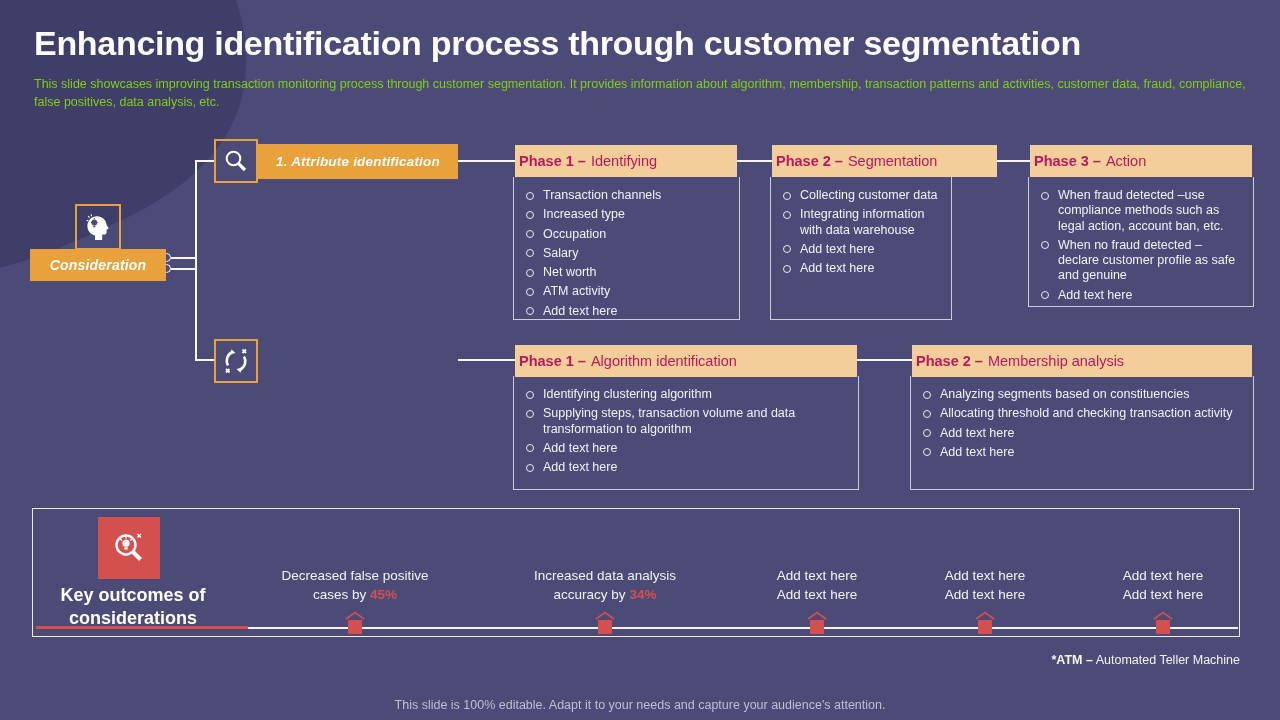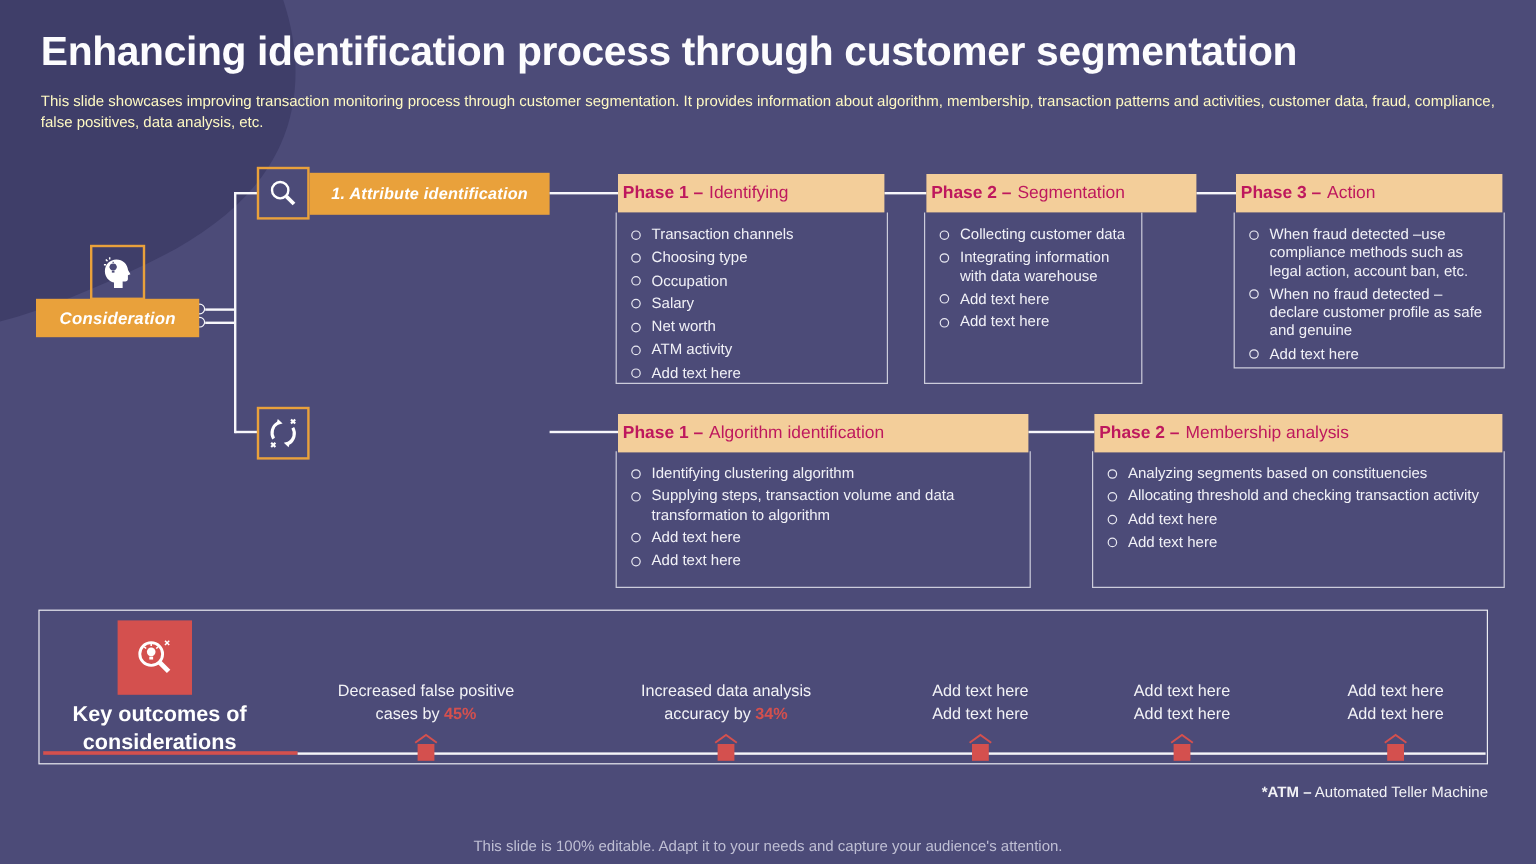--- a/index.html
+++ b/index.html
@@ -8,21 +8,21 @@
     --orange:#E9A13B;
     --tan:#F3CE9A;
     --red:#D4504E;
     --white:#F5F5FA;
   }
   html,body{margin:0;padding:0;}
   body{font-family:"Liberation Sans", sans-serif;}
   .slide{position:relative;width:1280px;height:720px;background:var(--bg);overflow:hidden;}
   .abs{position:absolute;}
   .title{left:34px;top:24px;font-size:34px;font-weight:bold;color:#FCFCFE;letter-spacing:-0.3px;}
-  .subtitle{left:34px;top:76px;width:1212px;font-size:12.5px;line-height:1.4;color:#fef9c3;}
+  .subtitle{left:34px;top:76px;width:1212px;font-size:12.5px;line-height:1.4;color:#84cc16;}
   .ibox{position:absolute;width:44px;height:44px;border:2.5px solid var(--orange);box-sizing:border-box;display:flex;align-items:center;justify-content:center;}
   .ibox-lg{width:46px;height:46px;}
   .obox{position:absolute;background:var(--orange);color:#fff;font-weight:bold;display:flex;align-items:center;justify-content:center;box-sizing:border-box;font-style:italic;}
   .branch-label{width:200px;height:35px;font-size:13.5px;letter-spacing:.2px;}
   .consider-label{left:30px;top:249px;width:136px;height:32px;font-size:14px;letter-spacing:.2px;}
   .hdr{position:absolute;height:32px;background:var(--tan);display:flex;align-items:center;padding-left:4px;box-sizing:border-box;font-size:14.5px;color:#be185d;white-space:nowrap;}
   .hdr b{font-weight:bold;margin-right:5px;}
   .body-box{position:absolute;border:1px solid rgba(236,236,244,.8);border-top:none;box-sizing:border-box;}
   ul.blist{list-style:none;margin:0;padding:11px 8px 0 12px;}
   .blist li{display:flex;gap:9px;margin-bottom:4px;font-size:12.5px;line-height:1.22;color:#F1F1F7;}
@@ -93,21 +93,21 @@
   <div class="line" style="left:997px;top:160px;width:33px;height:2px"></div>
 
   <div class="body-box" style="left:513px;top:177px;width:227px;height:143px">
     <ul class="blist">
       <li>
           <span class="blt"></span>
           <span>Transaction channels</span>
         </li>
       <li>
           <span class="blt"></span>
-          <span>Choosing type</span>
+          <span>Increased type</span>
         </li>
       <li>
           <span class="blt"></span>
           <span>Occupation</span>
         </li>
       <li>
           <span class="blt"></span>
           <span>Salary</span>
         </li>
       <li>

